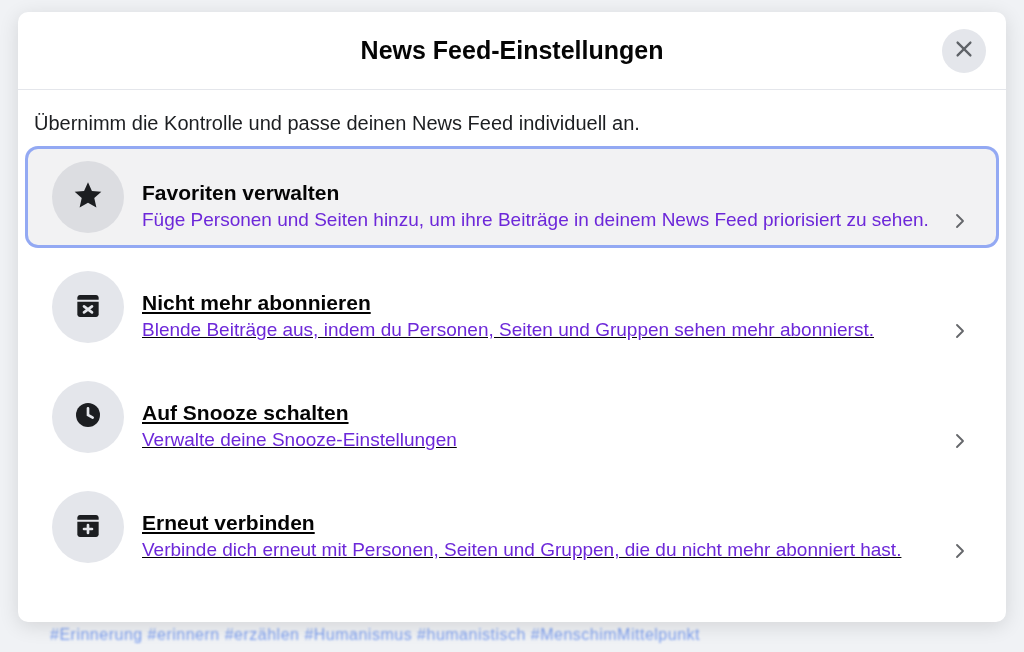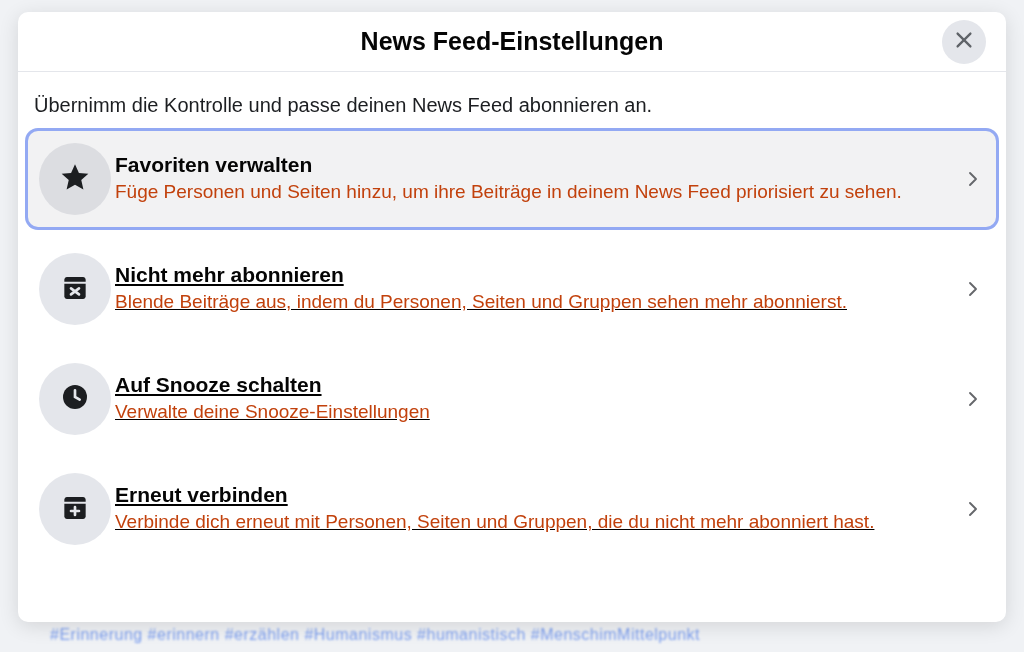--- a/index.html
+++ b/index.html
@@ -33,21 +33,21 @@
     bottom: 30px;
     background: #fff;
     border-radius: 10px;
     box-shadow: 0 4px 20px rgba(0,0,0,0.12);
     display: flex;
     flex-direction: column;
     overflow: hidden;
   }
   .modal-header {
     position: relative;
-    height: 60px;
+    height: 78px;
     border-bottom: 1px solid #e4e6eb;
     display: flex;
     align-items: center;
     justify-content: center;
   }
   .modal-title {
     font-size: 25px;
     font-weight: 700;
     color: #050505;
   }
@@ -78,25 +78,25 @@
     font-size: 20px;
     color: #1c1e21;
     padding: 4px 6px 14px 6px;
   }
   .options {
     display: flex;
     flex-direction: column;
   }
   .option-row {
     display: flex;
-    align-items: center;
-    padding: 12px 11px;
+    align-items: flex-end;
+    padding: 12px 24px;
     border-radius: 10px;
     cursor: pointer;
-    gap: 4px;
+    gap: 18px;
   }
   .option-row.selected {
     background: #f2f2f3;
     box-shadow: 0 0 0 3px #93a9f3;
   }
   .option-row + .option-row {
     margin-top: 14px;
     text-decoration: underline;
   }
   .icon-circle {
@@ -121,21 +121,21 @@
     min-width: 0;
   }
   .option-title {
     font-size: 21px;
     font-weight: 600;
     color: #050505;
     margin-bottom: 2px;
   }
   .option-desc {
     font-size: 19px;
-    color: #c2410c;
+    color: #6d28d9;
     line-height: 1.35;
   }
   .chevron {
     flex-shrink: 0;
     width: 24px;
     height: 24px;
     display: flex;
     align-items: center;
     justify-content: center;
   }
@@ -157,21 +157,21 @@
       <span>
         <svg viewBox="0 0 24 24" fill="none" stroke="#5f6368" stroke-width="2.5" stroke-linecap="round">
           <line x1="5" y1="5" x2="19" y2="19"></line>
           <line x1="19" y1="5" x2="5" y2="19"></line>
         </svg>
       </span>
     </div>
   </div>
 
   <div class="modal-body">
-    <div class="intro">Übernimm die Kontrolle und passe deinen News Feed abonnieren an.</div>
+    <div class="intro">Übernimm die Kontrolle und passe deinen News Feed individuell an.</div>
 
     <div class="options">
 
       <div class="option-row selected">
         <div class="icon-circle">
           <span>
             <svg viewBox="0 0 24 24" fill="#1c1e21">
               <path d="M12 2.5l2.95 6.5 7.05.6-5.3 4.7 1.6 7.1L12 17.9l-6.3 3.5 1.6-7.1L2 9.6l7.05-.6L12 2.5z"></path>
             </svg>
           </span>

